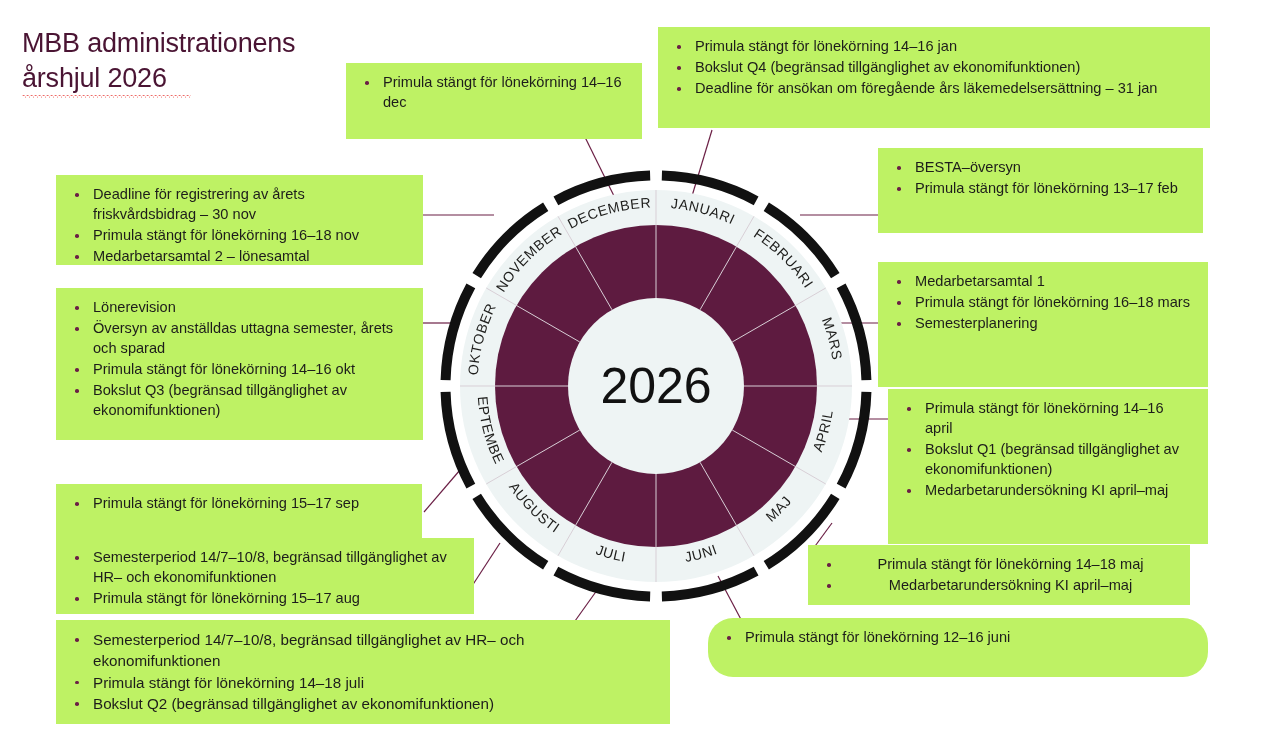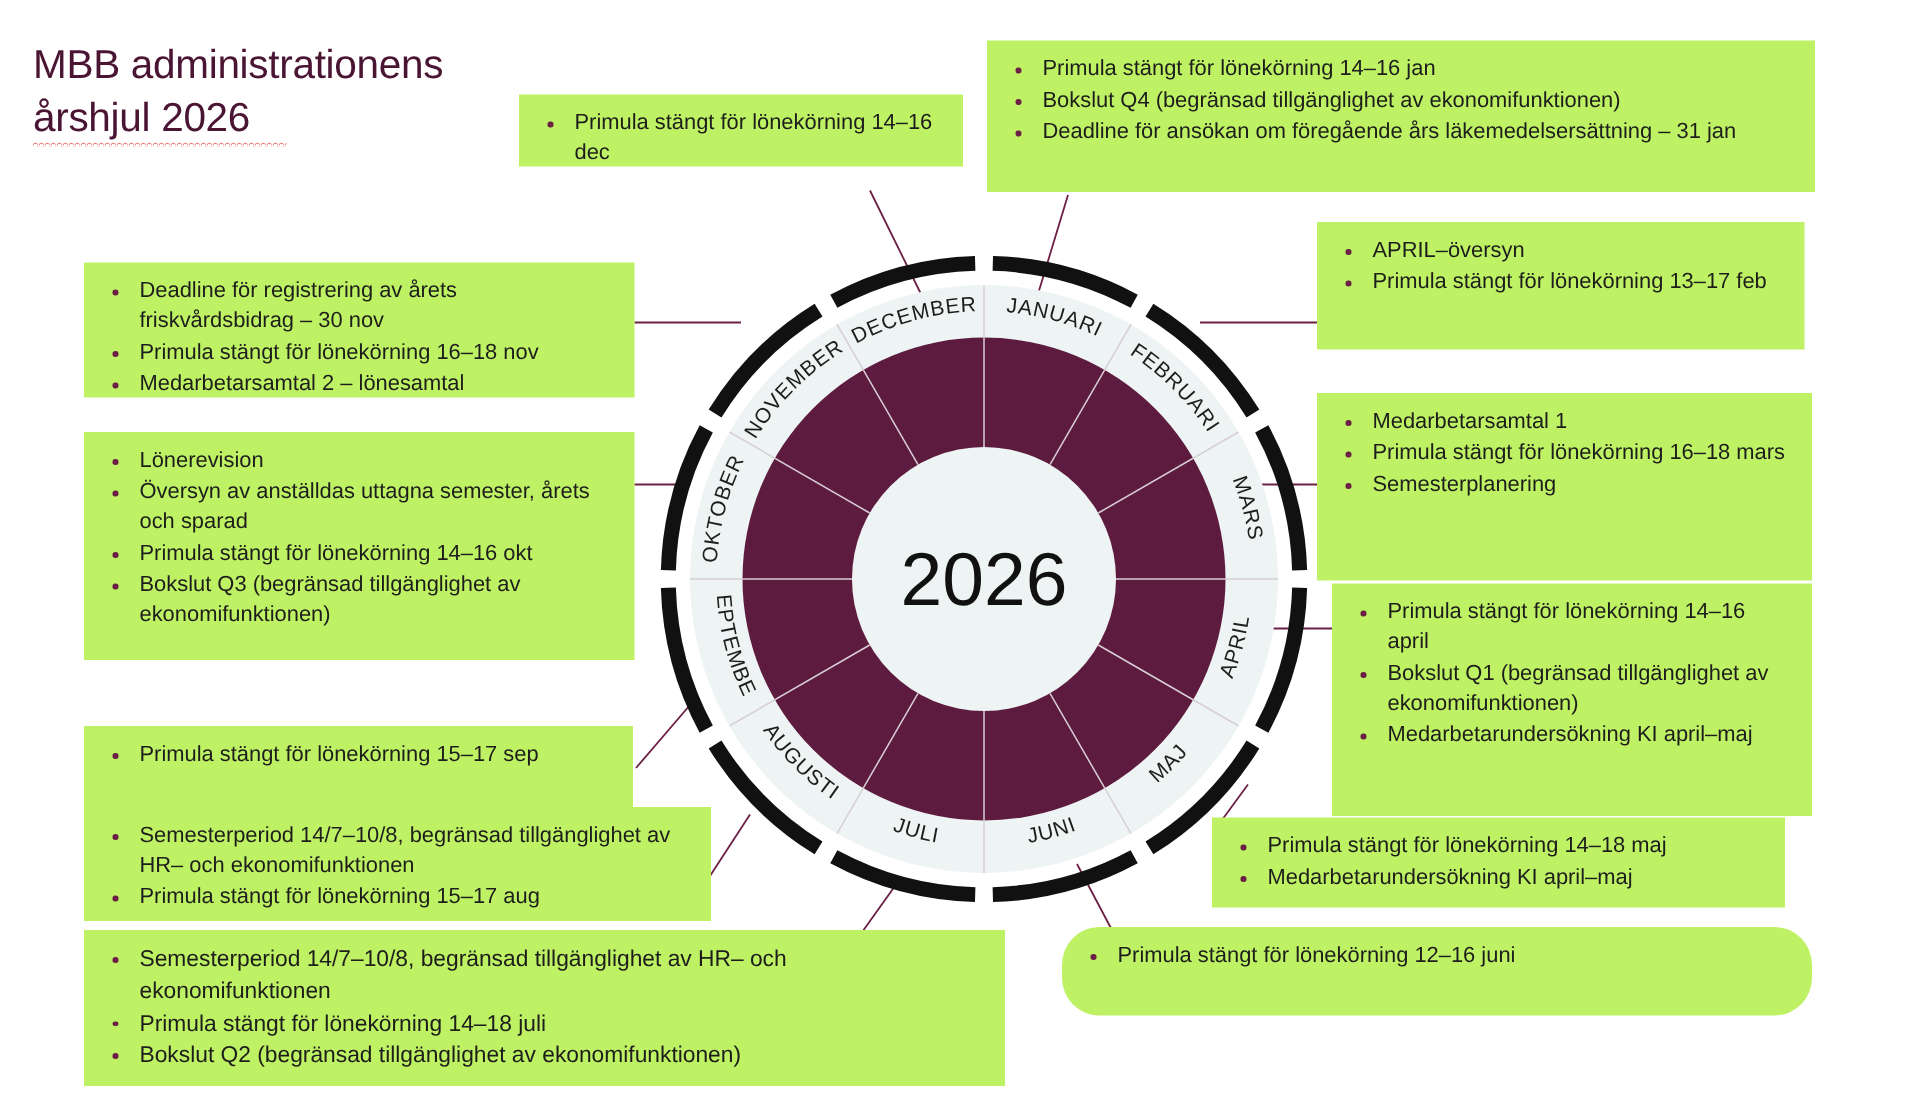--- a/index.html
+++ b/index.html
@@ -142,58 +142,58 @@
         <text font-family="Liberation Sans, sans-serif" font-size="14" fill="#1d1d1b" letter-spacing="0.6"><textPath href="#mpath5" startOffset="50%" text-anchor="middle">JUNI</textPath></text>
         <text font-family="Liberation Sans, sans-serif" font-size="14" fill="#1d1d1b" letter-spacing="0.6"><textPath href="#mpath6" startOffset="50%" text-anchor="middle">JULI</textPath></text>
         <text font-family="Liberation Sans, sans-serif" font-size="14" fill="#1d1d1b" letter-spacing="0.6"><textPath href="#mpath7" startOffset="50%" text-anchor="middle">AUGUSTI</textPath></text>
         <text font-family="Liberation Sans, sans-serif" font-size="14" fill="#1d1d1b" letter-spacing="0.6"><textPath href="#mpath8" startOffset="50%" text-anchor="middle">SEPTEMBER</textPath></text>
         <text font-family="Liberation Sans, sans-serif" font-size="14" fill="#1d1d1b" letter-spacing="0.6"><textPath href="#mpath9" startOffset="50%" text-anchor="middle">OKTOBER</textPath></text>
         <text font-family="Liberation Sans, sans-serif" font-size="14" fill="#1d1d1b" letter-spacing="0.6"><textPath href="#mpath10" startOffset="50%" text-anchor="middle">NOVEMBER</textPath></text>
         <text font-family="Liberation Sans, sans-serif" font-size="14" fill="#1d1d1b" letter-spacing="0.6"><textPath href="#mpath11" startOffset="50%" text-anchor="middle">DECEMBER</textPath></text>
       </g>
   </svg>
 
-  <div class="box" style="left:346px;top:63px;width:296px;height:48px;">
+  <div class="box" style="left:346px;top:63px;width:296px;height:76px;">
     <ul>
         <li>Primula stängt för lönekörning 14–16 dec</li>
       </ul>
   </div>
 
   <div class="box" style="left:658px;top:27px;width:552px;height:101px;">
     <ul>
         <li>Primula stängt för lönekörning 14–16 jan</li>
         <li>Bokslut Q4 (begränsad tillgänglighet av ekonomifunktionen)</li>
         <li>Deadline för ansökan om föregående års läkemedelsersättning – 31 jan</li>
       </ul>
   </div>
 
   <div class="box" style="left:878px;top:148px;width:325px;height:85px;">
     <ul>
-        <li>APRIL–översyn</li>
+        <li>BESTA–översyn</li>
         <li>Primula stängt för lönekörning 13–17 feb</li>
       </ul>
   </div>
 
   <div class="box" style="left:878px;top:262px;width:330px;height:125px;">
     <ul>
         <li>Medarbetarsamtal 1</li>
         <li>Primula stängt för lönekörning 16–18 mars</li>
         <li>Semesterplanering</li>
       </ul>
   </div>
 
   <div class="box" style="left:888px;top:389px;width:320px;height:155px;">
     <ul>
         <li>Primula stängt för lönekörning 14–16 april</li>
         <li>Bokslut Q1 (begränsad tillgänglighet av ekonomifunktionen)</li>
         <li>Medarbetarundersökning KI april–maj</li>
       </ul>
   </div>
 
-  <div class="box" style="left:808px;top:545px;width:382px;height:60px;">
+  <div class="box" style="left:808px;top:545px;width:382px;height:60px;text-align:center;">
     <ul>
         <li>Primula stängt för lönekörning 14–18 maj</li>
         <li>Medarbetarundersökning KI april–maj</li>
       </ul>
   </div>
 
   <div class="box" style="left:708px;top:618px;width:500px;height:59px;border-radius:25px;">
     <ul>
         <li>Primula stängt för lönekörning 12–16 juni</li>
       </ul>

